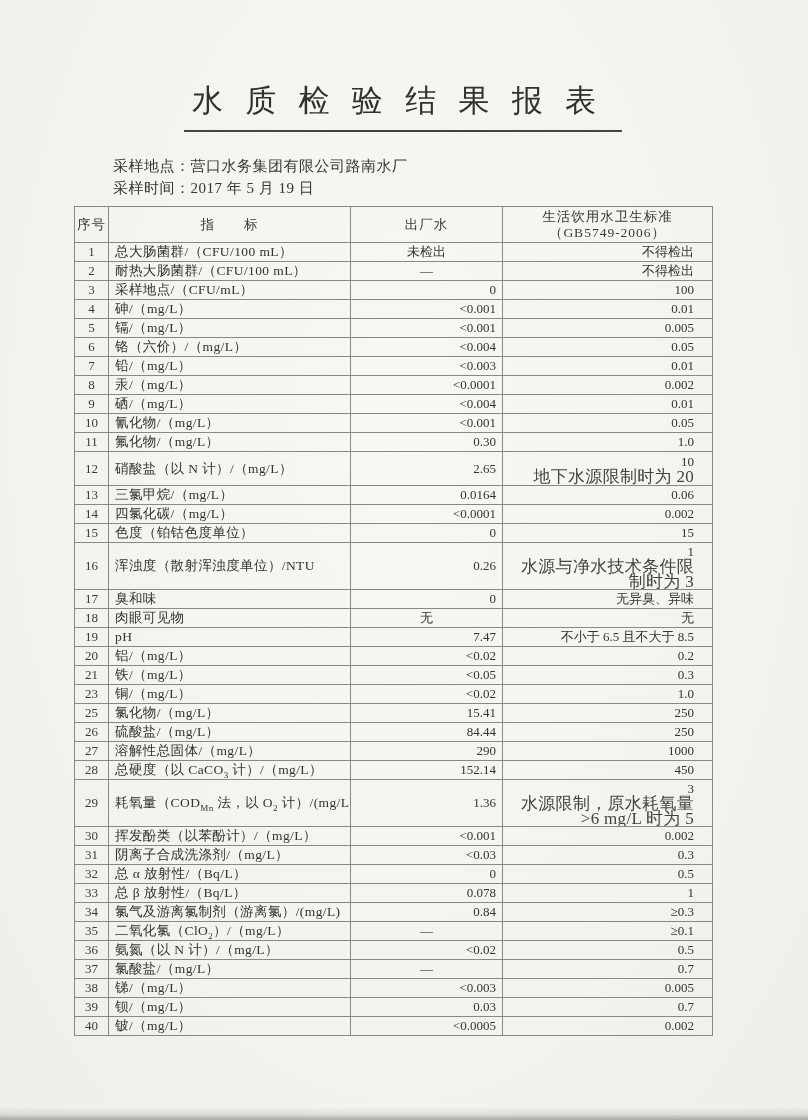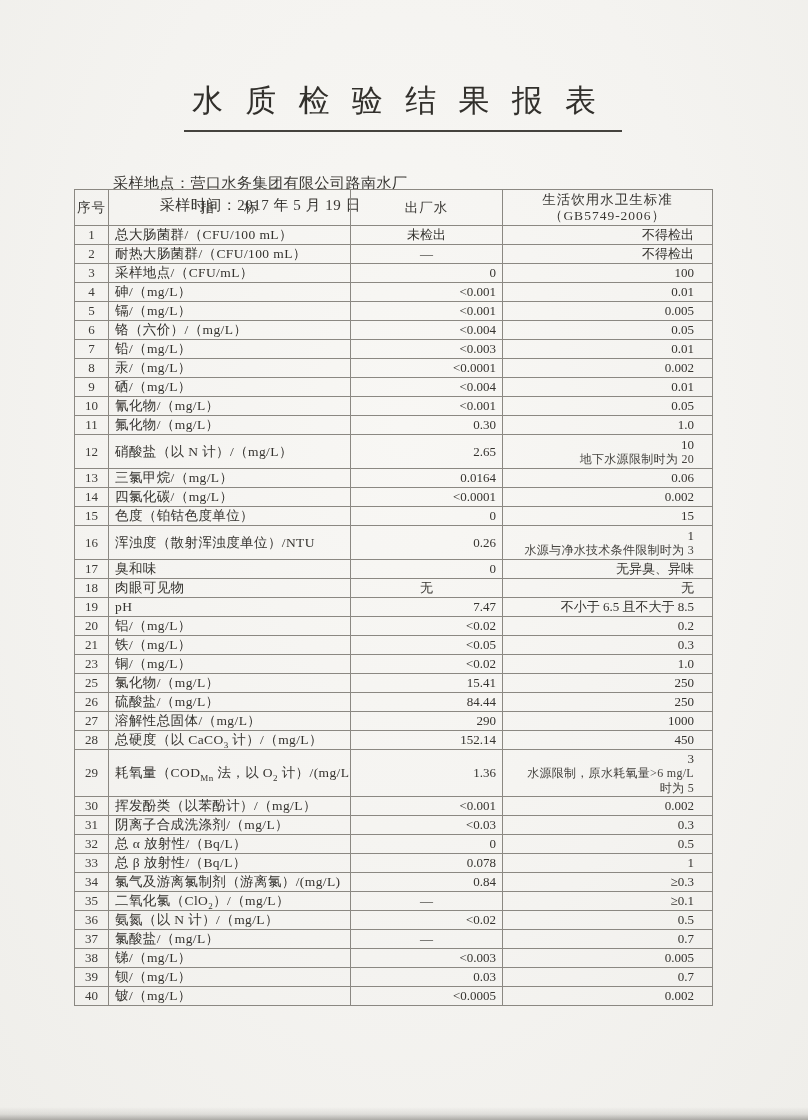--- a/index.html
+++ b/index.html
@@ -9,40 +9,40 @@
     font-family:"Liberation Serif","DejaVu Serif",serif;
     color:#35332f;
   }
   .title-wrap{position:absolute;top:80px;left:0;width:784px;text-align:center;}
   .doc-title{
     display:inline-block;font-size:31px;font-weight:normal;color:#32302c;
     letter-spacing:0.72em;margin-right:-0.72em;
     padding:0 4px 8px 8px;border-bottom:2px solid #45433e;
     white-space:nowrap;
   }
-  .info{position:absolute;left:113px;top:173px;font-size:15px;line-height:21.5px;color:#383632;letter-spacing:0.5px;text-align:center;}
+  .info{position:absolute;left:113px;top:156px;font-size:15px;line-height:21.5px;color:#383632;letter-spacing:0.5px;}
   table.results{
-    position:absolute;left:74px;top:189px;width:638px;
+    position:absolute;left:74px;top:206px;width:638px;
     border-collapse:collapse;table-layout:fixed;
   }
   table.results th, table.results td{
     border:1px solid #8b8882;font-weight:normal;overflow:hidden;
   }
   thead tr{height:36px;}
   thead th{font-size:13.5px;text-align:center;padding:1px 2px;letter-spacing:1px;color:#3a3834;}
   .hdr-std-l1,.hdr-std-l2{line-height:16px;}
   tbody tr{height:19px;}
   tbody tr.tall{height:34px;}
   td.c-no{text-align:center;font-size:13px;color:#3c3a36;}
   td.c-ind{font-size:13.5px;padding:0 4px 0 6px;letter-spacing:0.4px;white-space:nowrap;}
   td.c-val{text-align:right;font-size:13px;padding:0 6px;}
   td.c-val.ctr{text-align:center;}
   td.c-std{text-align:right;font-size:13px;padding:0 18px;vertical-align:middle;}
   .std-main{text-align:right;line-height:15px;padding-top:1px;}
-  .std-note{text-align:right;font-size:12px;line-height:15px;color:#45433f;letter-spacing:0.3px;}
+  .std-note{text-align:right;font-size:17px;line-height:15px;color:#45433f;letter-spacing:0.3px;}
   sub{font-size:9px;line-height:0;}
   .scan-bottom{
     position:absolute;left:0;bottom:0;width:808px;height:13px;
     background:linear-gradient(180deg, rgba(104,102,96,0) 0%, rgba(104,102,96,0.14) 55%, rgba(72,70,65,0.42) 100%);
   }
 </style>
 </head>
 <body>
 
 <div class="page">

